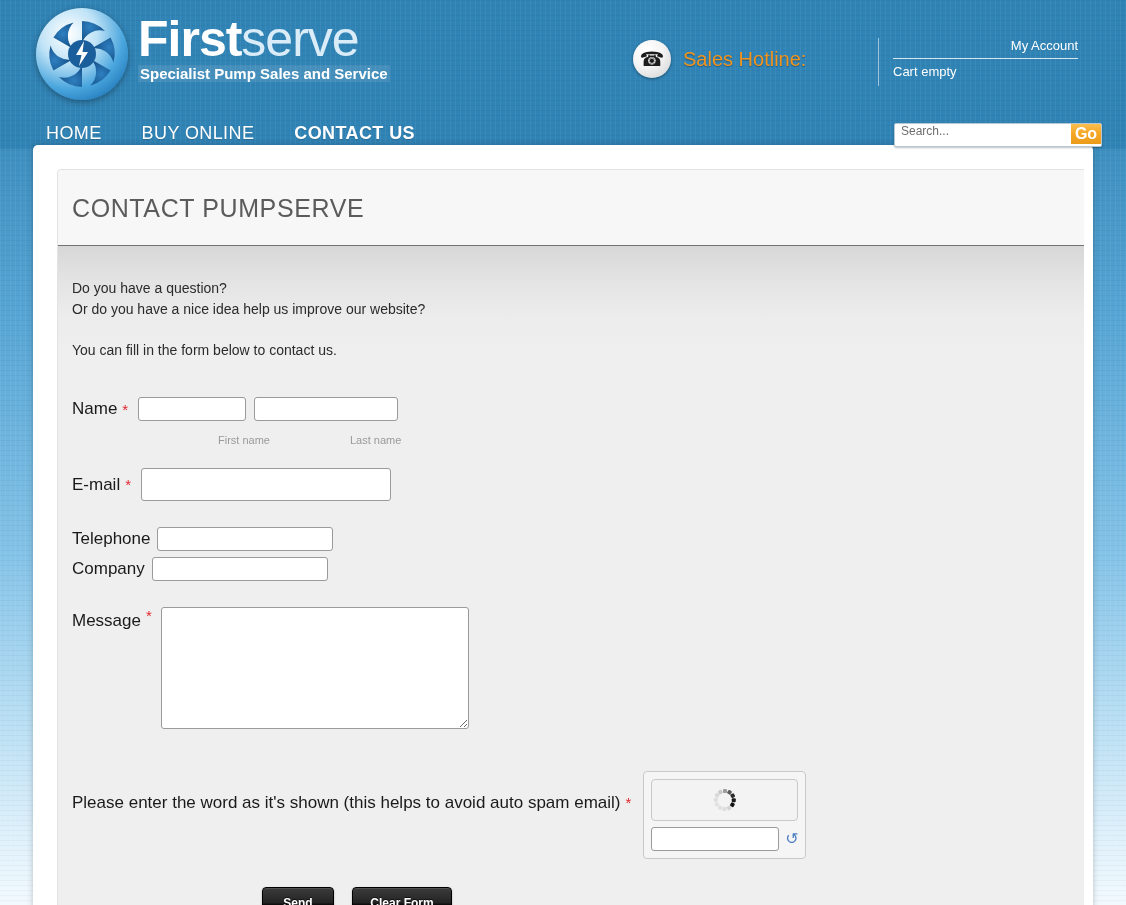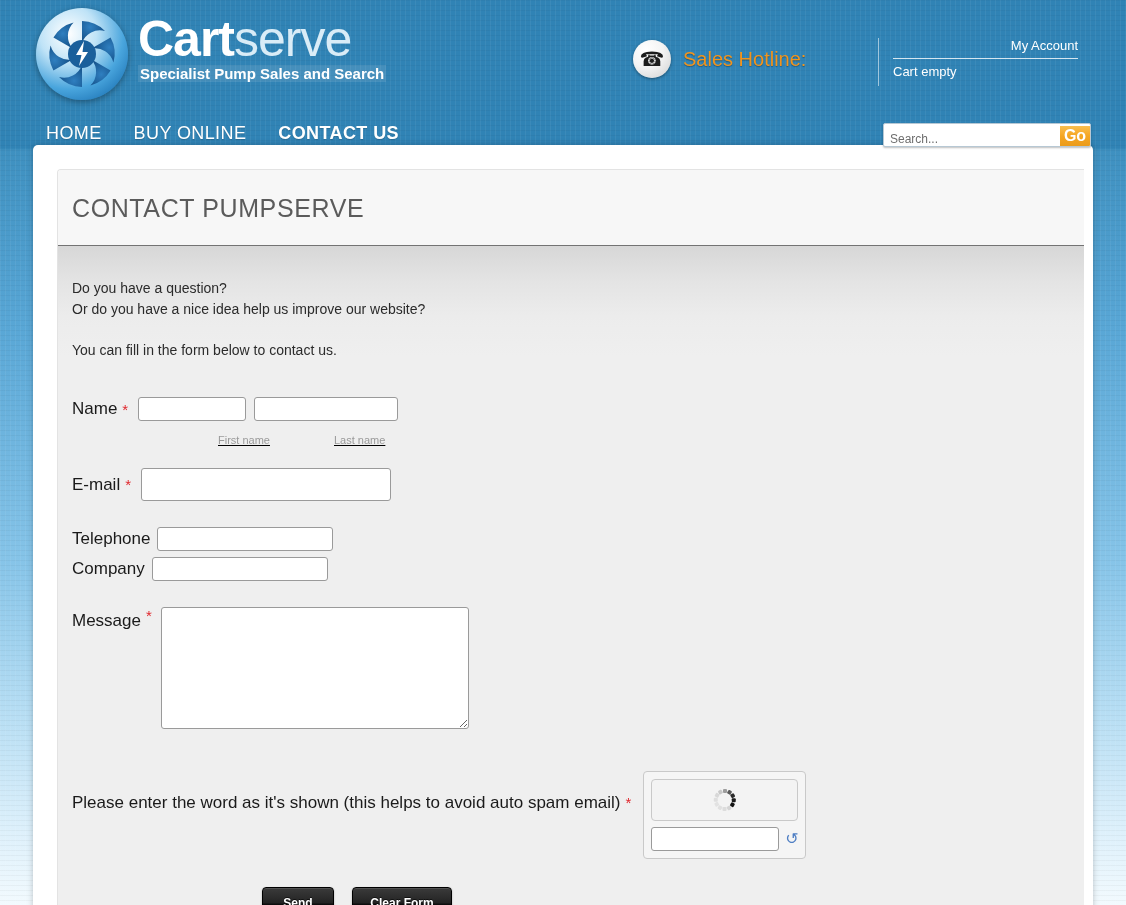--- a/index.html
+++ b/index.html
@@ -172,41 +172,41 @@
     text-align: left;
   }
 
   
   #nav {
     position: absolute;
     left: 46px;
     top: 122px;
     display: flex;
     align-items: center;
-    gap: 32px;
+    gap: 40px;
     z-index: 3;
   }
   .nav-item {
     color: #ffffff;
     font-size: 18px;
     line-height: 22px;
     letter-spacing: .4px;
     cursor: pointer;
     white-space: nowrap;
     text-shadow: 0 1px 1px rgba(0,0,0,.18);
   }
   .nav-item.active { font-weight: bold; }
 
   
   #search-wrap {
     position: absolute;
-    right: 35px;
+    right: 24px;
     top: 123px;
     display: flex;
-    align-items: flex-end;
+    align-items: flex-start;
     background: #ffffff;
     border: 1px solid #b7c8d4;
     border-radius: 2px;
     height: 22px;
     width: 206px;
     box-shadow: 0 1px 2px rgba(0,0,0,.25);
     z-index: 3;
     overflow: hidden;
   }
   #search-input {
@@ -314,26 +314,25 @@
     height: 24px;
     box-sizing: border-box;
     padding: 0 5px;
     outline: none;
   }
   .name-inputs { display: flex; gap: 8px; margin-left: 10px; }
   #first-name { width: 108px; }
   #last-name  { width: 144px; }
   .sub-labels {
     display: flex;
-    gap: 8px;
+    gap: 24px;
     margin-left: 0;
     padding-left: 146px;
     margin-top: 13px;
     margin-bottom: 22px;
-    text-decoration: underline;
   }
   .sub-label {
     font-size: 11px;
     color: #9a9a9a;
   }
   #sub-first { width: 108px; }
   #sub-last  { width: 144px; }
 
   #email-row { margin-bottom: 26px; }
   #email { width: 250px; height: 33px; margin-left: 10px; }
@@ -486,23 +485,23 @@
                   <path d="M0,-33 A33,33 0 0,1 23,-23 A19,19 0 0,0 0,-11 Z"></path>
                 </g>
             </g>
             <circle r="14" fill="#1a5f9b"></circle>
             <path d="M2,-13 L-6,1 L-0.5,1 L-3,12 L6,-2 L0.5,-2 Z" fill="#ffffff"></path>
           </g>
         </svg>
       </div>
       <div id="logo-text">
         <div class="line1">
-          <span class="w1">Cart</span><span class="w2">serve</span>
+          <span class="w1">First</span><span class="w2">serve</span>
         </div>
-        <div class="line3">Specialist Pump Sales and Search</div>
+        <div class="line3">Specialist Pump Sales and Service</div>
       </div>
     </div>
 
     <div id="hotline">
       <div id="phone-badge">☎</div>
       <div id="hotline-text">
         <div id="hotline-label">Sales Hotline:</div>
       </div>
     </div>
 

